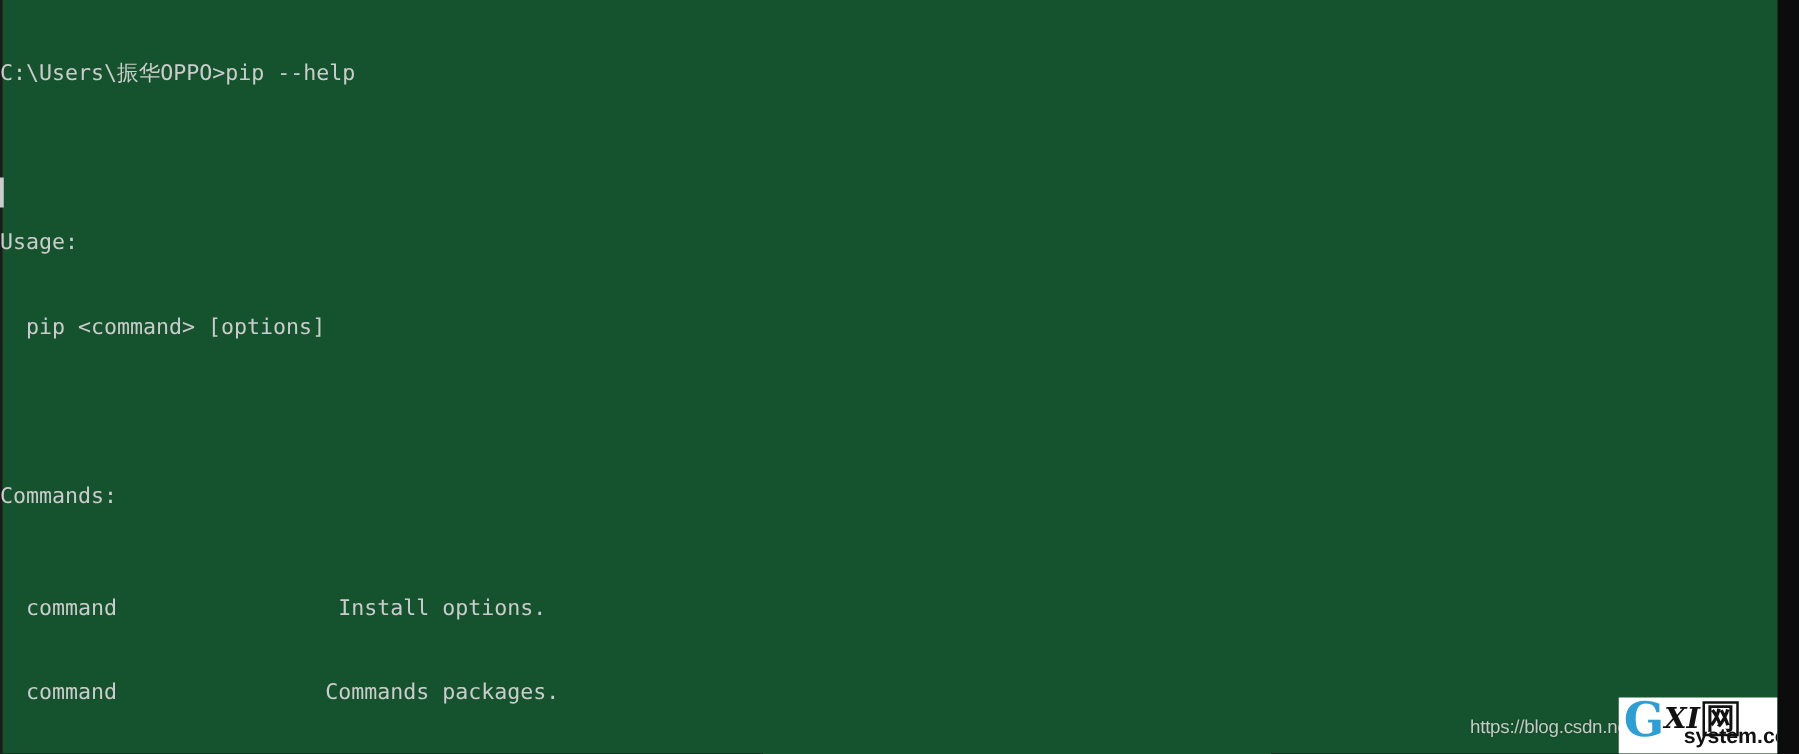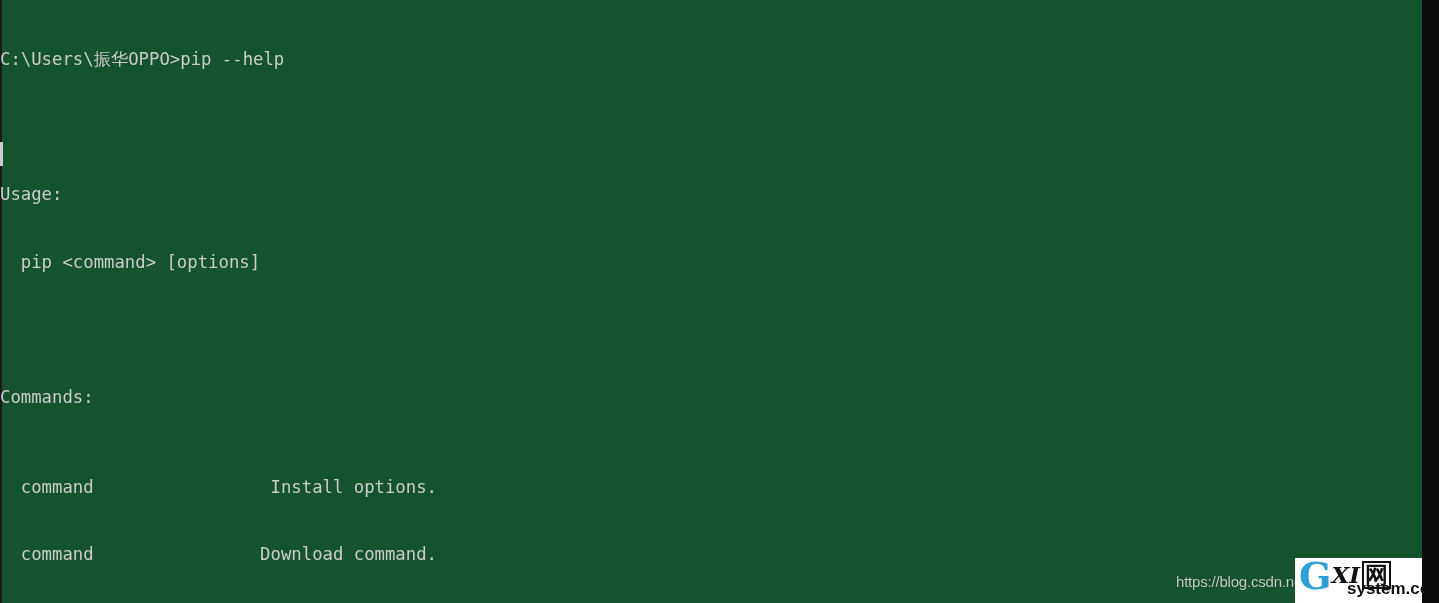--- a/index.html
+++ b/index.html
@@ -149,21 +149,21 @@
 
   <div id="console-output">
     <div class="line">C:\Users\振华OPPO&gt;pip --help</div>
     <div class="line"></div>
     <div class="line">Usage:</div>
     <div class="line">  pip &lt;command&gt; [options]</div>
     <div class="line"></div>
     <div class="line">Commands:</div>
 
     <div class="line"><span>  command</span><span>                 </span><span>Install options.</span></div>
-    <div class="line"><span>  command</span><span>                </span><span>Download command.</span></div>
+    <div class="line"><span>  command</span><span>                </span><span>Commands packages.</span></div>
     
     
     
     
     
     
     
     
     
     

